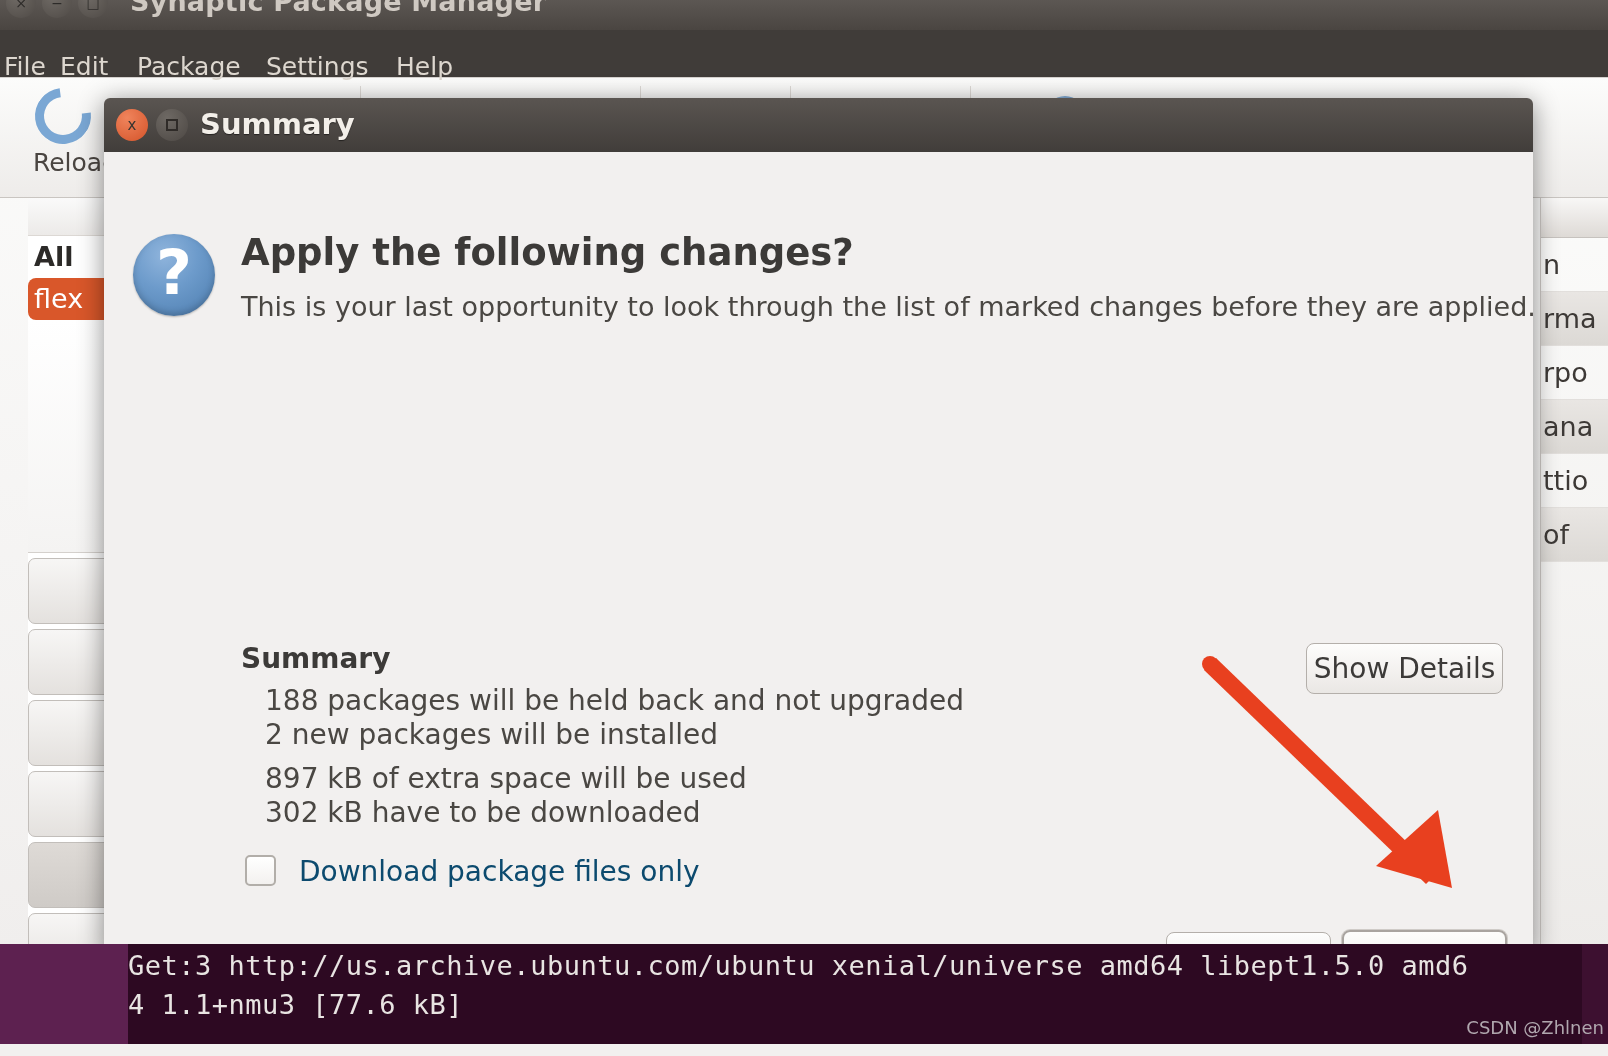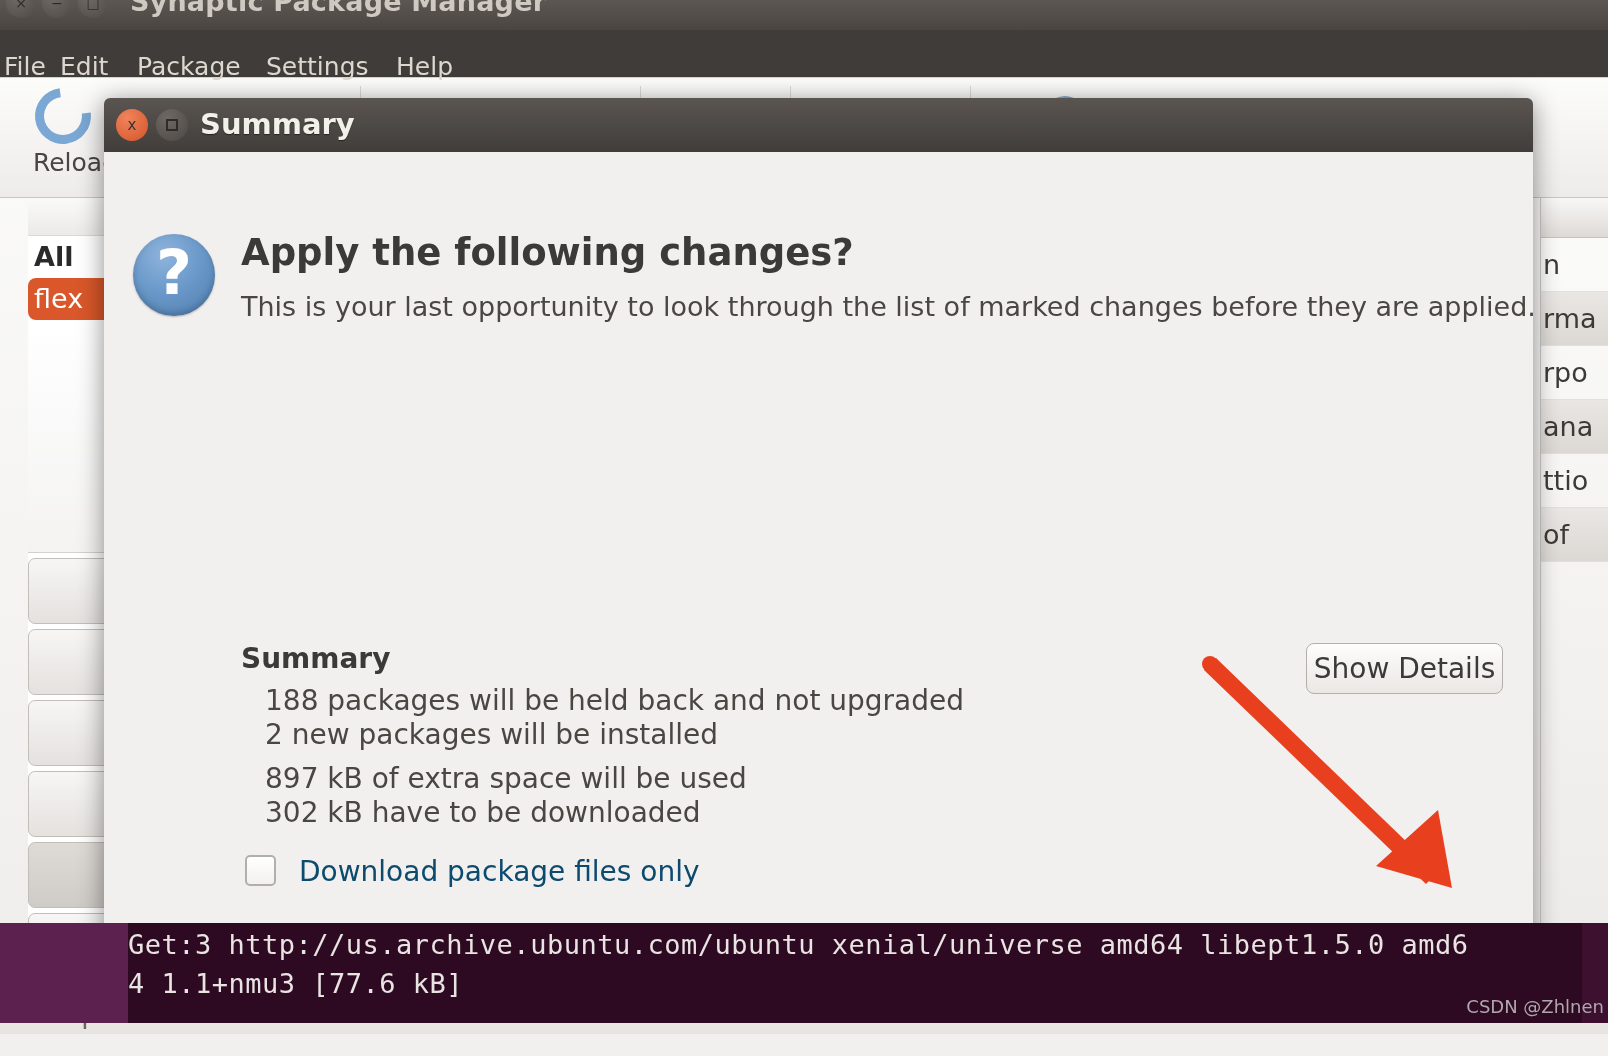--- a/index.html
+++ b/index.html
@@ -118,21 +118,21 @@
   }
   .pkg-row {
     height: 54px; line-height: 54px; font-size: 27px; color: #3d3936;
     border-bottom: 1px solid #e2dfdc; padding-left: 2px;
     white-space: nowrap; overflow: hidden;
   }
   .pkg-row.alt { background: linear-gradient(to bottom,#e9e6e3,#dcd9d5); }
 
   
   .terminal {
-    position: absolute; left: 0; top: 923px; width: 1608px; height: 100px;
+    position: absolute; left: 0; top: 944px; width: 1608px; height: 100px;
     background: #2d0922; overflow: hidden;
   }
   .term-left {
     position: absolute; left: 0; top: 0; width: 128px; height: 100px;
     background: #5d2150;
   }
   .term-text {
     position: absolute; left: 128px; top: 2px; width: 1480px;
     font-family: "DejaVu Sans Mono", monospace;
     font-size: 27px; line-height: 39px; color: #e8e4e2;

